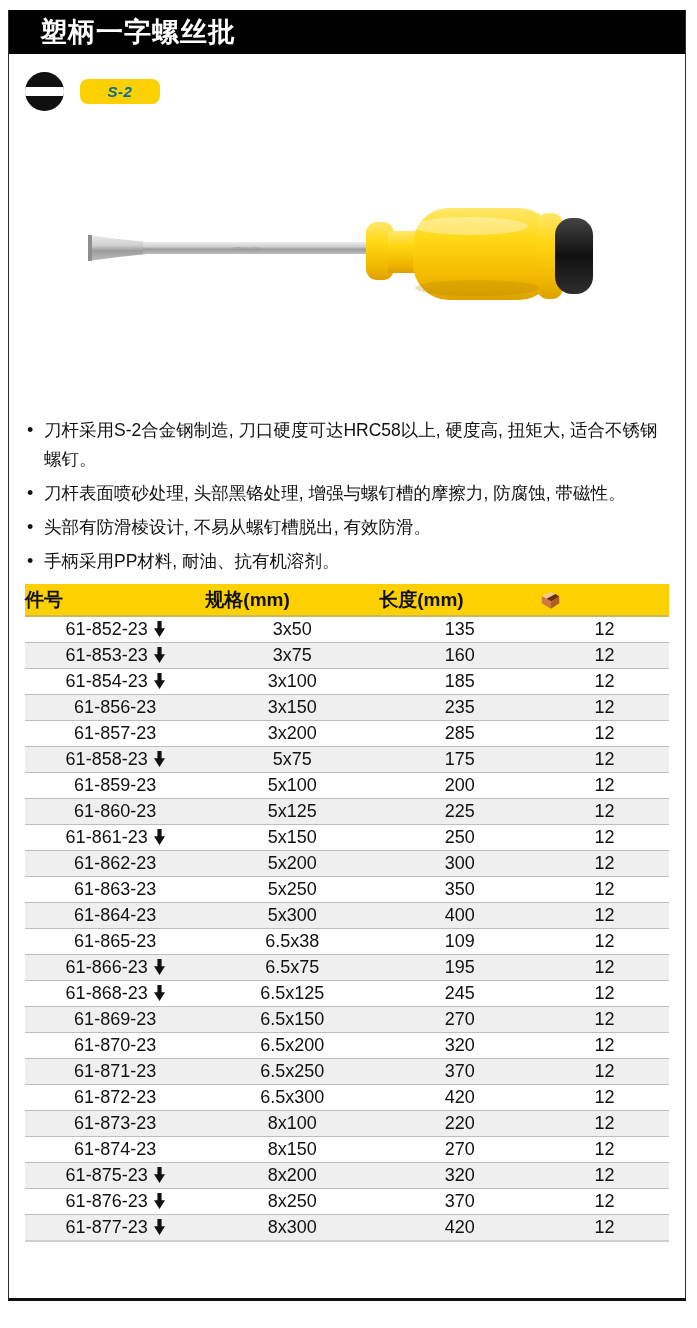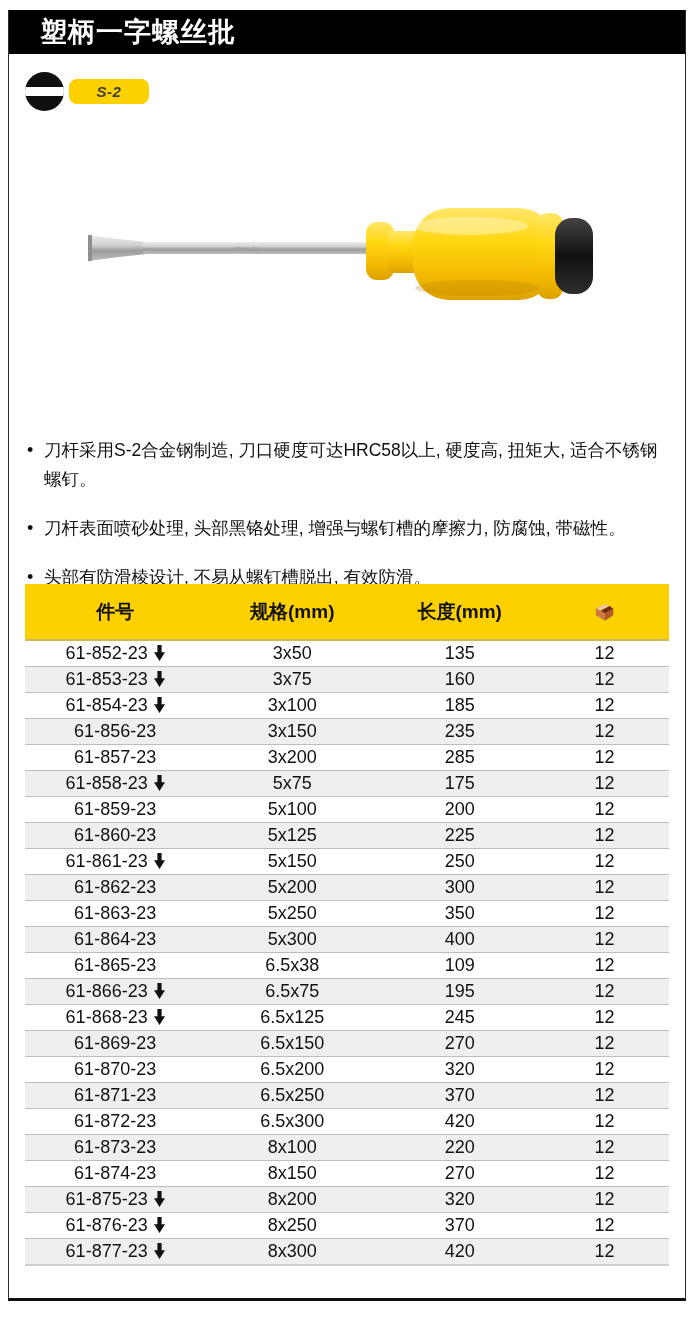--- a/index.html
+++ b/index.html
@@ -15,32 +15,32 @@
   }
   .titlebar {
     position:absolute; left:0; top:0; right:0; height:44px; background:#000;
     color:#fff; display:flex; align-items:center; padding-left:31px;
     box-sizing:border-box; font-size:27px; font-weight:bold; letter-spacing:1px;
   }
   .tip-row { position:absolute; left:16px; top:61px; height:40px; display:flex; align-items:center; }
   .slot-circle { width:39px; height:39px; border-radius:50%; background:#101010; position:relative; overflow:hidden; flex:0 0 auto; }
   .slot-line { position:absolute; left:0; right:0; top:15px; height:9px; background:#ffffff; }
   .s2-badge {
-    margin-left:5px; width:80px; height:25px; border-radius:8px; background:#FDD000;
-    color:#404040; font-weight:bold; font-style:italic; font-size:15px;
+    margin-left:16px; width:80px; height:25px; border-radius:8px; background:#FDD000;
+    color:#0369a1; font-weight:bold; font-style:italic; font-size:15px;
     display:flex; align-items:center; justify-content:center; letter-spacing:0.5px;text-align:center;
   }
   .screwdriver { position:absolute; left:76px; top:186px; width:510px; height:120px; }
   .features { position:absolute; left:18px; top:406px; width:645px; list-style:none; margin:0; padding:0; }
-  .feature { position:relative; padding-left:17px; font-size:17.5px; line-height:29px; margin-bottom:5px;margin-top:20px; }
+  .feature { position:relative; padding-left:17px; font-size:17.5px; line-height:29px; margin-bottom:5px; }
   .feature::before { content:"\2022"; position:absolute; left:0; top:0; font-size:18px; }
   .spec-table { position:absolute; left:16px; top:574px; width:644px; border-collapse:collapse; table-layout:fixed; }
   .spec-table thead th {
-    background:#FDD000; height:31px; font-size:19px; font-weight:bold; text-align:center;
-    border-bottom:2px solid #c9b85c; padding:12px;
+    background:#FDD000; height:31px; font-size:19px; font-weight:bold; text-align:left;
+    border-bottom:2px solid #c9b85c; padding:0;
   }
   .spec-table tbody td {
     text-align:center; height:25px; font-size:18px; padding:0;
     border-bottom:1px solid #bdbdbd; white-space:nowrap;
   }
   .spec-table tbody tr:nth-child(even) { background:#efefef; }
   .spec-table tbody tr:last-child td { border-bottom:2px solid #cfcfcf; }
   .arrow { display:inline-block; margin-left:6px; vertical-align:-2px; line-height:0; }
   .pack-icon { display:inline-block; vertical-align:middle; line-height:0; }
 </style>

